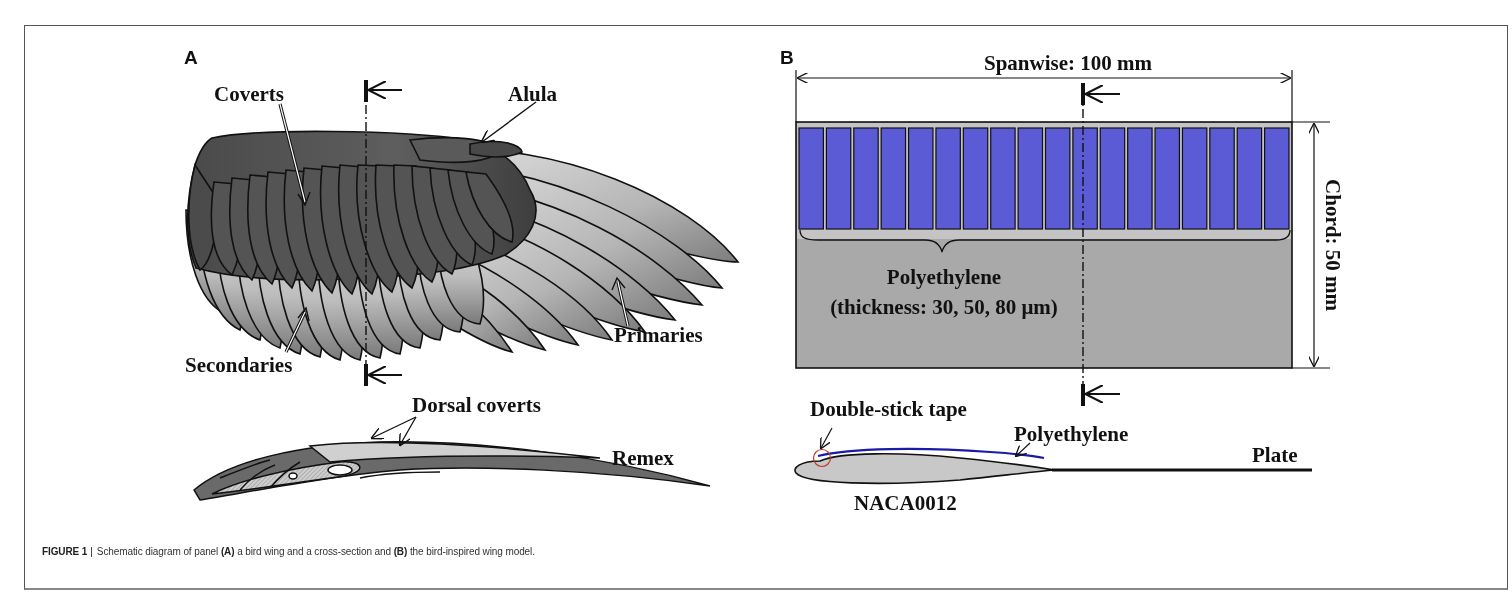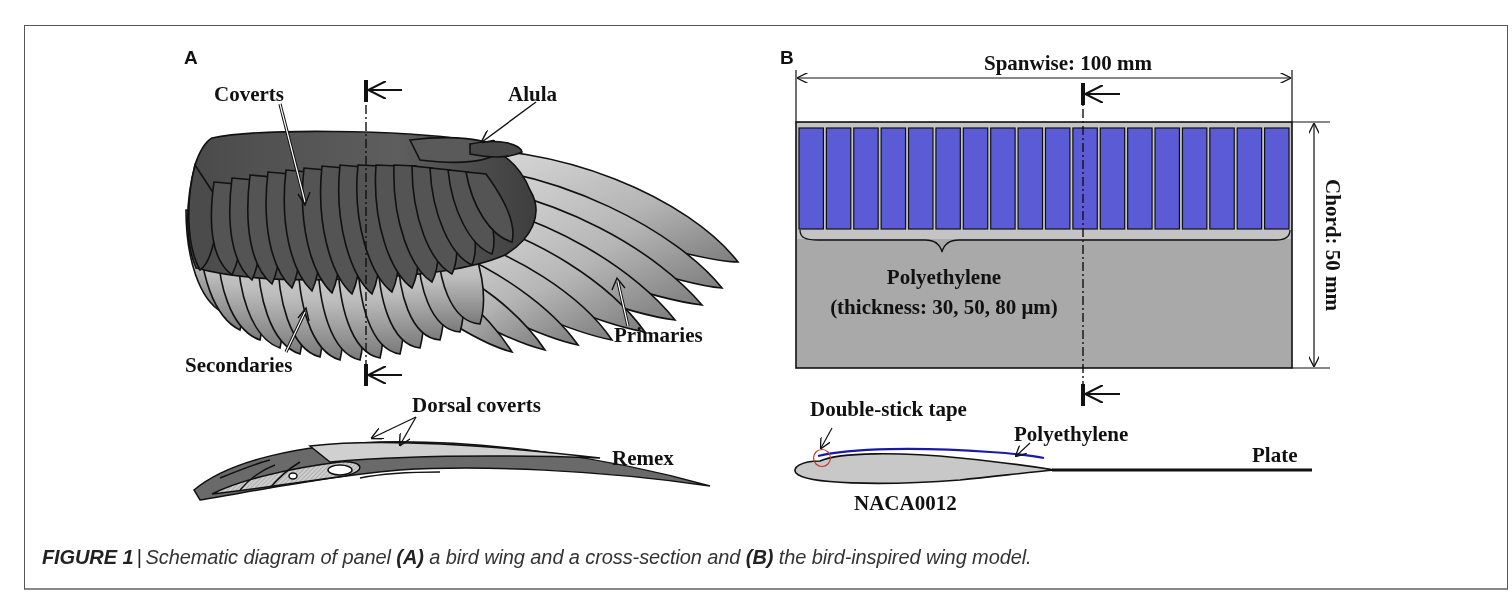--- a/index.html
+++ b/index.html
@@ -6,22 +6,22 @@
   body { width: 1512px; height: 603px; position: relative; overflow: hidden; }
   .frame {
     position: absolute; left: 24px; top: 25px; width: 1484px; height: 565px;
     border: 1px solid #555; border-bottom: 2px solid #888; box-sizing: border-box; background: #fff;
   }
   svg.fig { position: absolute; left: 0; top: 0; }
   .serif { font-family: "Liberation Serif", "DejaVu Serif", serif; font-weight: bold; fill: #111; }
   .sans  { font-family: "Liberation Sans", "DejaVu Sans", sans-serif; font-weight: bold; fill: #111; }
   .caption {
     position: absolute; left: 42px; top: 546px; width: 1440px;
-    font-family: "Liberation Sans", "DejaVu Sans", sans-serif; font-size: 20px; color: #333;
-    letter-spacing: -0.1px; white-space: nowrap; font-style: italic;
+    font-family: "Liberation Sans", "DejaVu Sans", sans-serif; font-size: 10px; color: #333;
+    letter-spacing: -0.1px; white-space: nowrap;
   }
   .caption b { color: #222; }
   .caption .sep { font-weight: normal; color: #222; margin: 0 4px 0 3px; }
 </style>
 </head>
 <body>
 
 <div class="frame"></div>
 
 <svg class="fig" width="1512" height="603" viewBox="0 0 1512 603">

